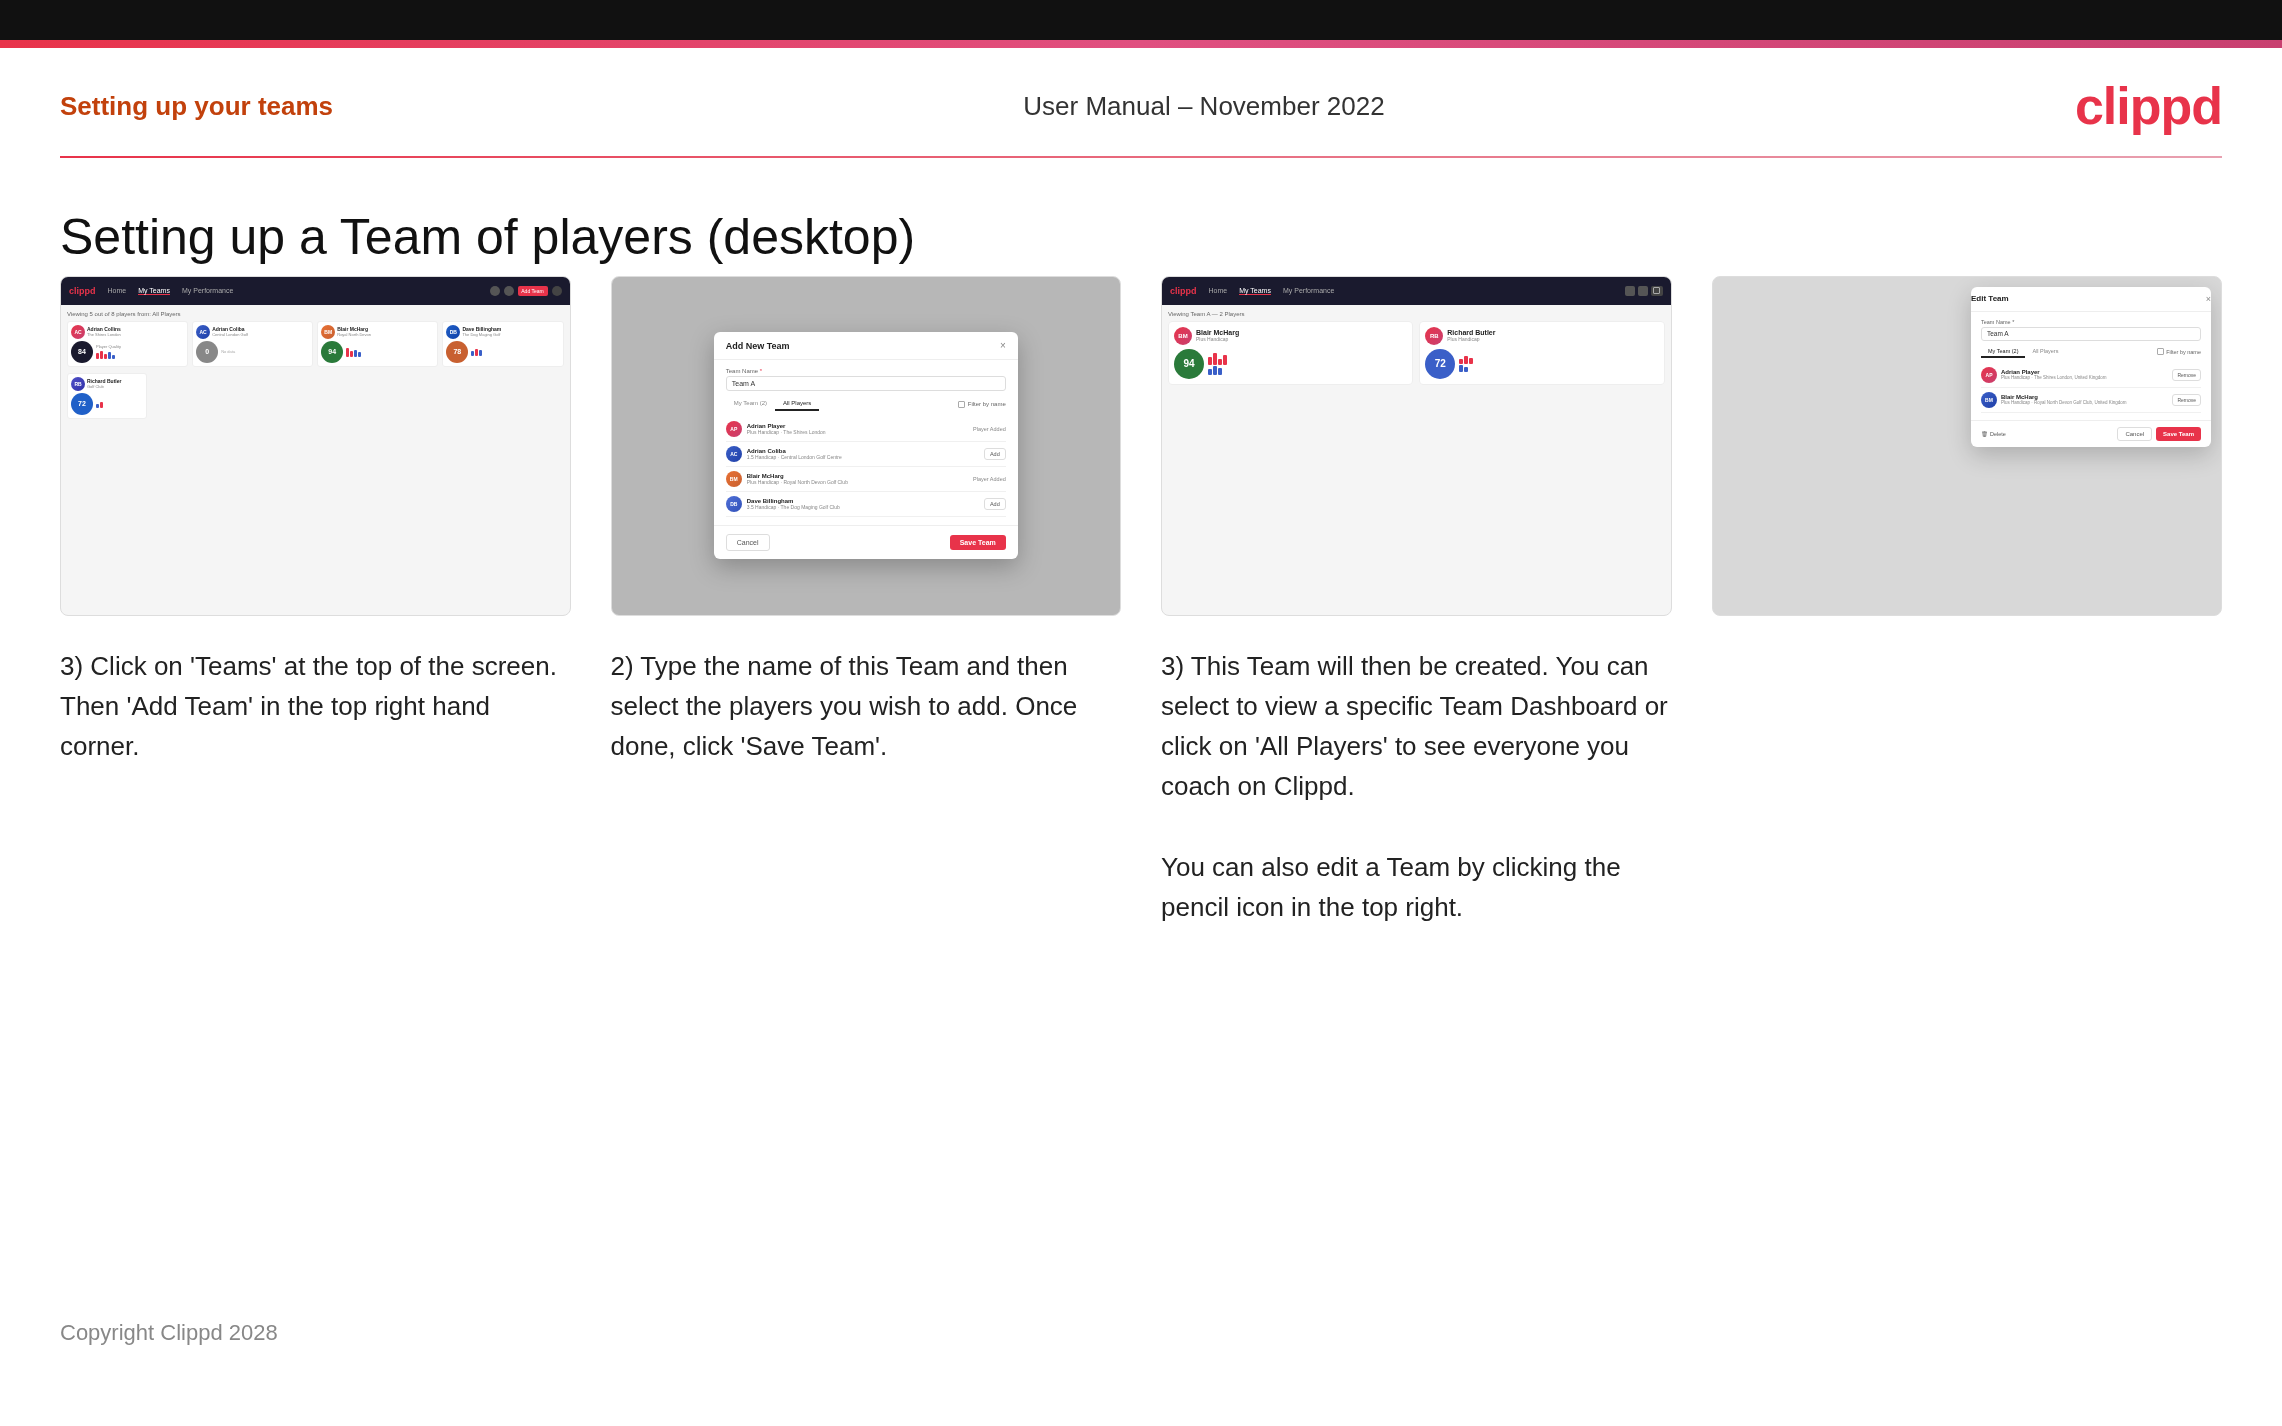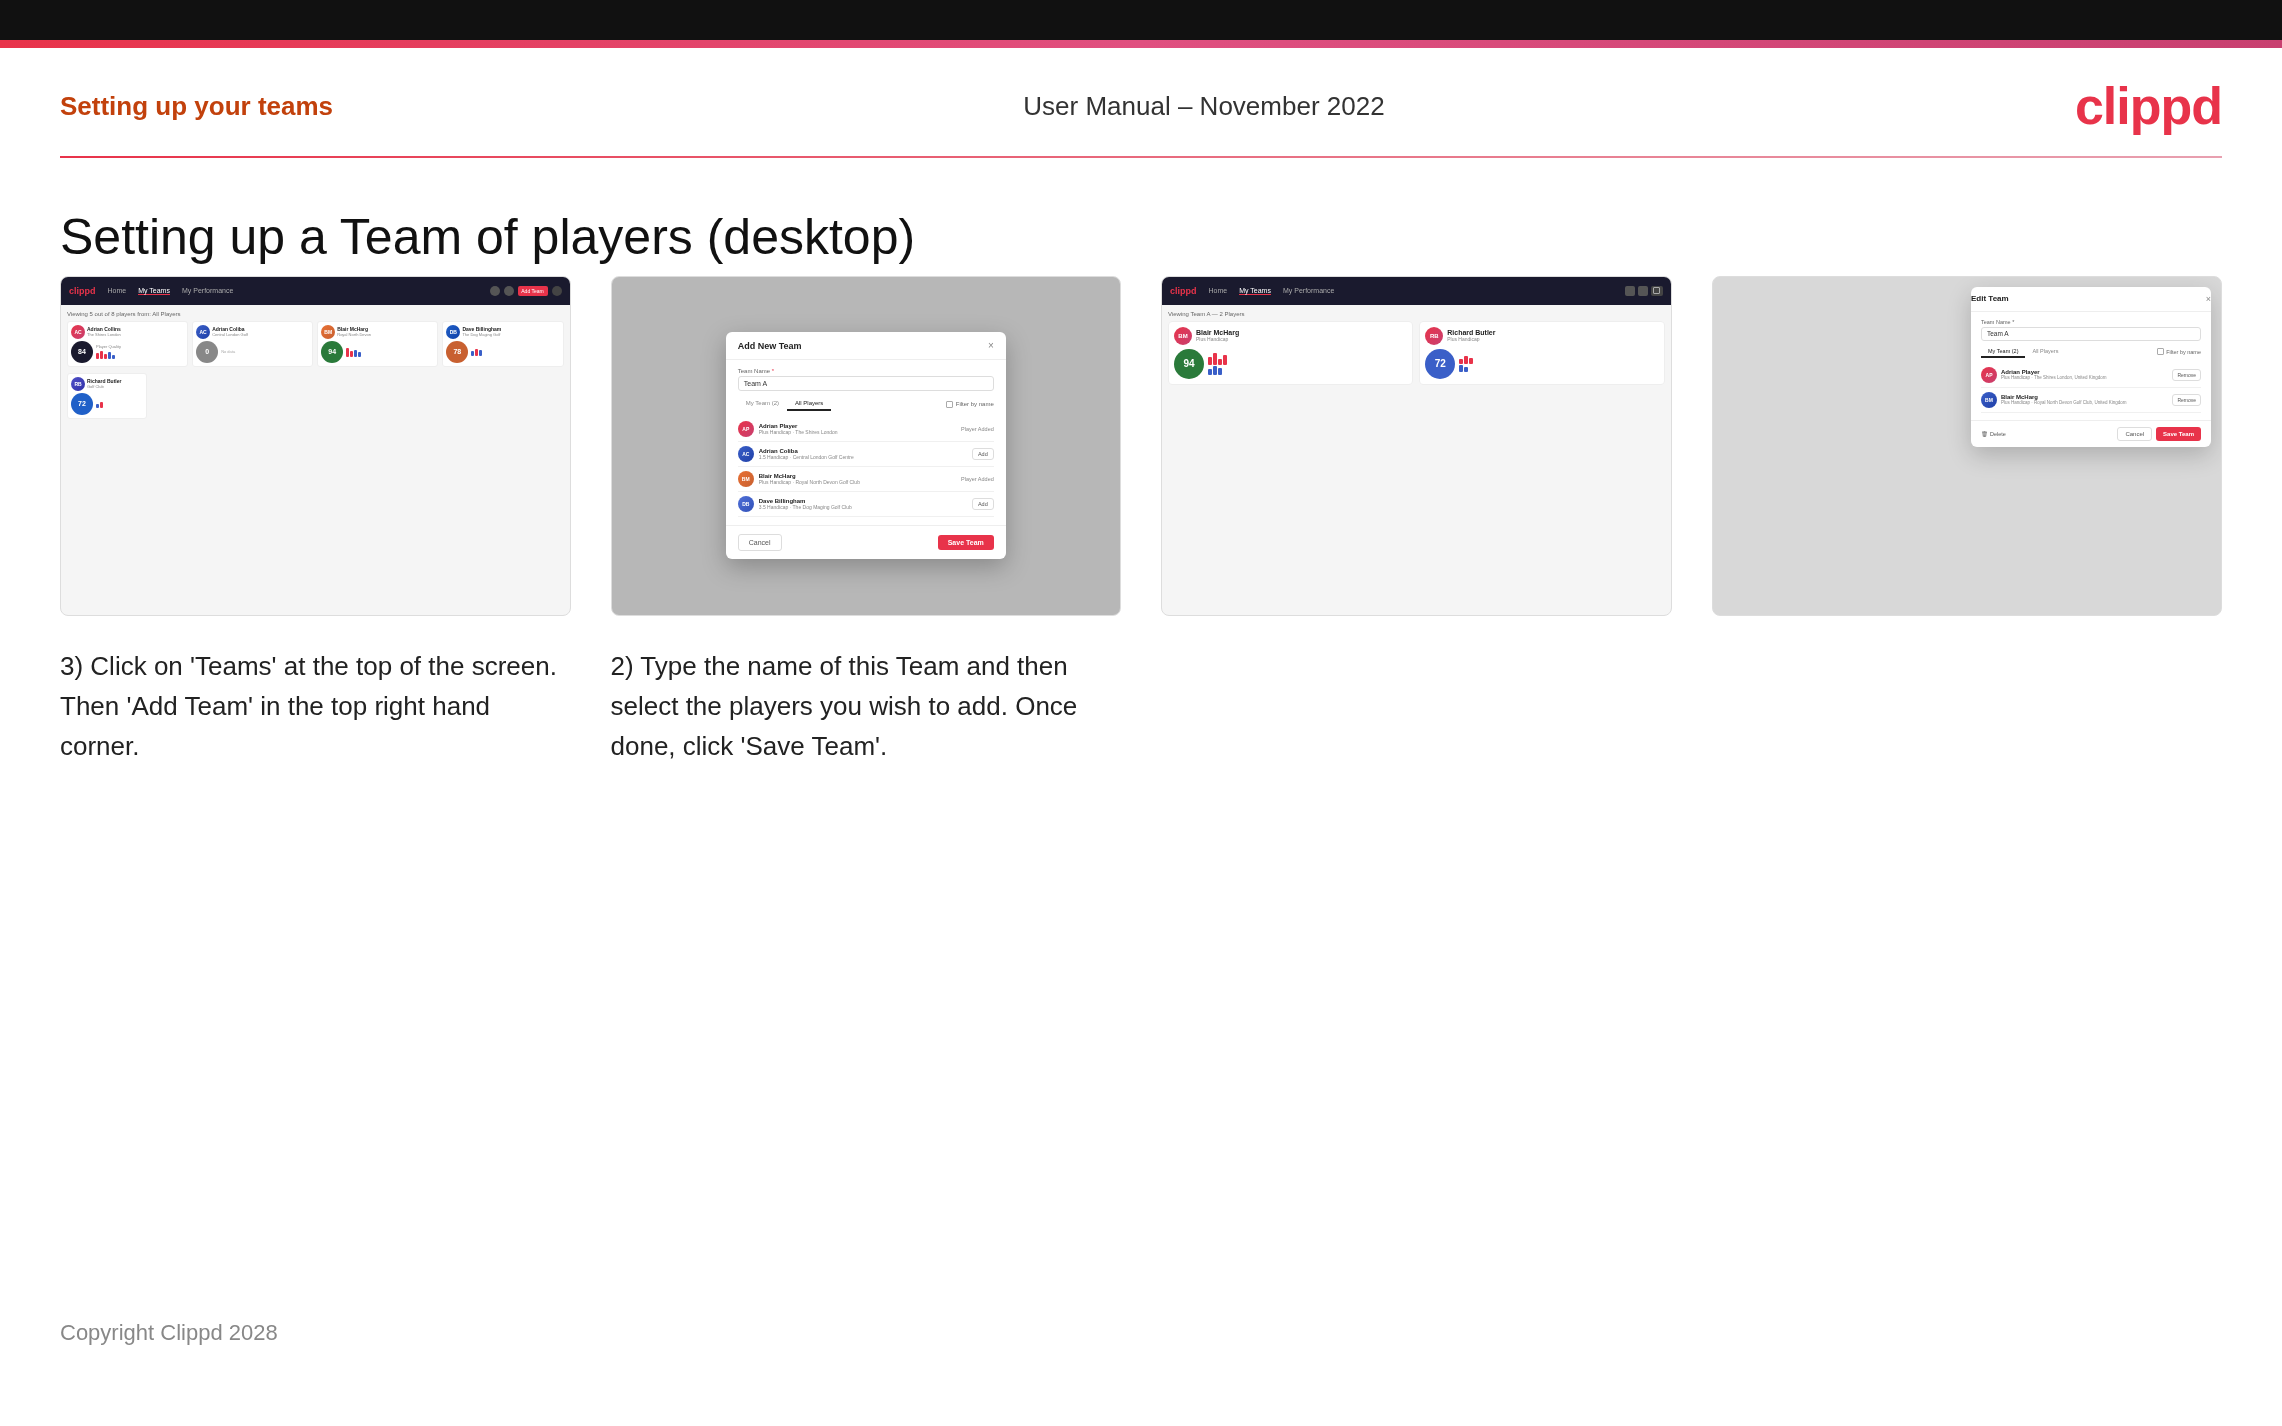--- a/index.html
+++ b/index.html
@@ -172,21 +172,21 @@
 
     
     .s2-bg {
       position: absolute; inset: 0;
       background: rgba(0,0,0,0.25);
       display: flex; align-items: center; justify-content: center;
     }
     .s2-modal {
       background: #fff;
       border-radius: 6px;
-      width: 280px;
+      width: 304px;
       box-shadow: 0 8px 24px rgba(0,0,0,0.25);
       overflow: hidden;
     }
     .s2-modal-header {
       display: flex; align-items: center; justify-content: space-between;
       padding: 8px 12px;
       border-bottom: 1px solid #eee;
     }
     .s2-modal-title { font-size: 9px; font-weight: 700; color: #222; }
     .s2-close { font-size: 10px; color: #888; cursor: pointer; }
@@ -619,20 +619,23 @@
                   <div class="s3-bar-row">
                     <div class="s3-bar" style="width:4px;height:7px;background:#3a5fc8;"></div>
                     <div class="s3-bar" style="width:4px;height:5px;background:#3a5fc8;"></div>
                   </div>
                 </div>
               </div>
             </div>
           </div>
         </div>
       </div>
+      <div class="step-text" style="white-space:pre-line;">3) This Team will then be created. You can select to view a specific Team Dashboard or click on 'All Players' to see everyone you coach on Clippd.
+
+You can also edit a Team by clicking the pencil icon in the top right.</div>
     </div>
 
     <div class="step-card">
       <div class="screenshot-area" style="background:#e8e8e8;">
 
         <div style="position:absolute;inset:0;background:rgba(200,200,200,0.5);"></div>
 
         <div class="s4-modal">
           <div class="s4-modal-header">
             <span class="s4-modal-title">Edit Team</span>

